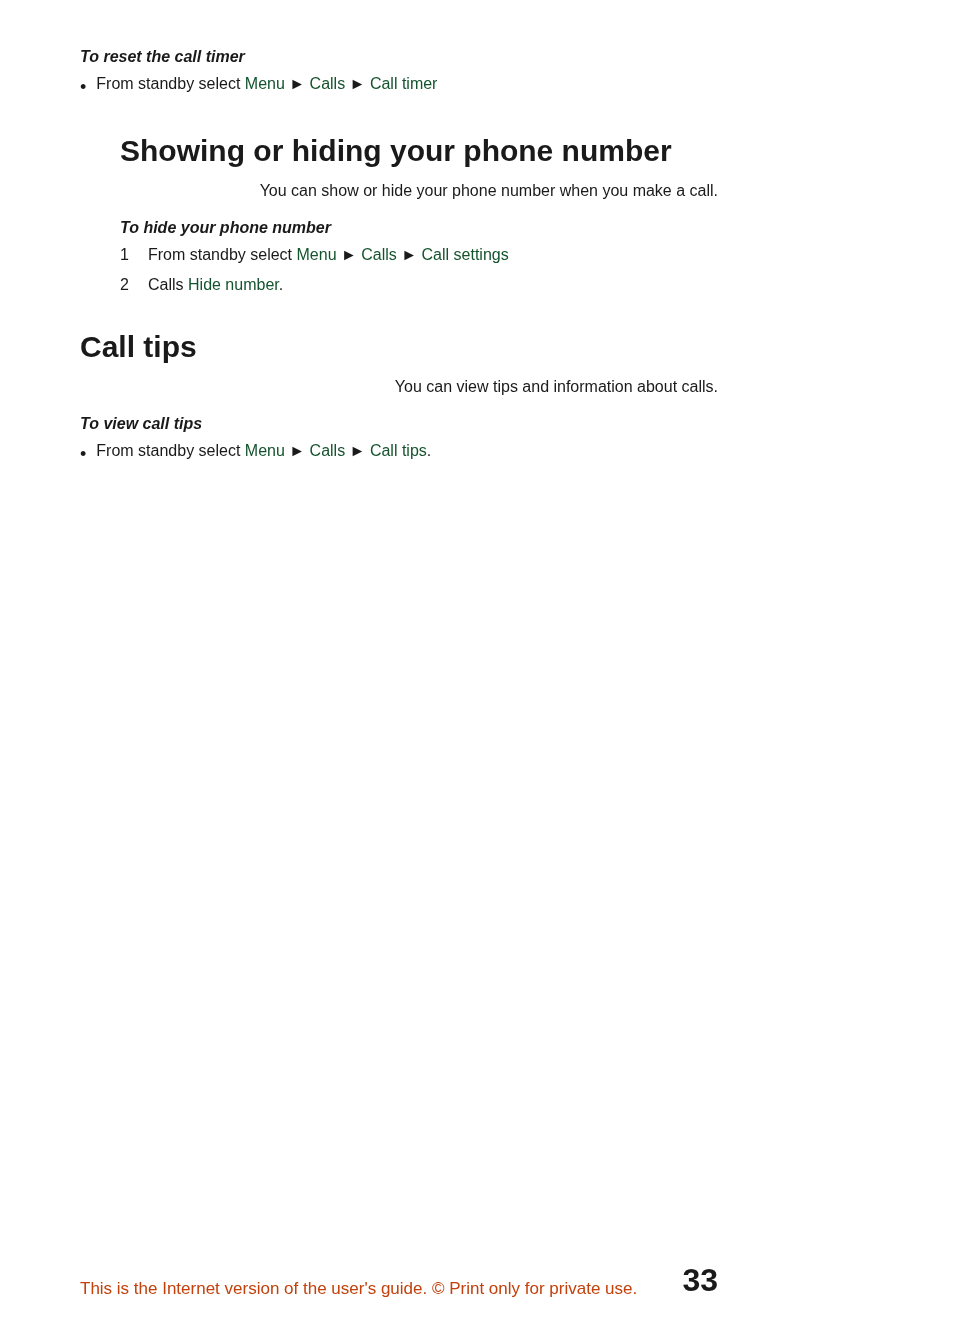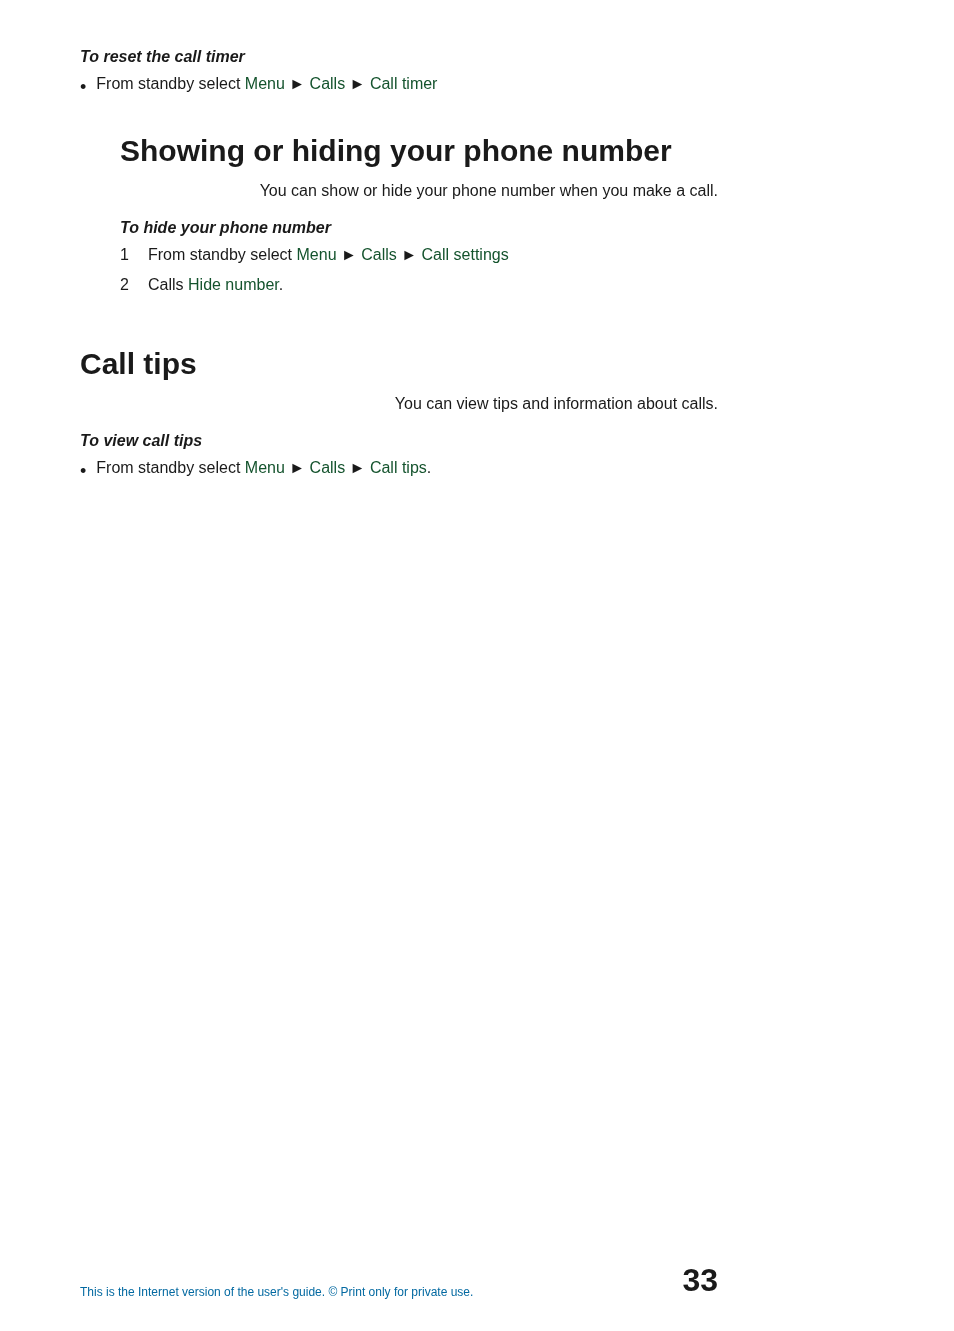--- a/index.html
+++ b/index.html
@@ -96,22 +96,22 @@
       bottom: 32px;
       left: 0;
       right: 0;
       display: flex;
       justify-content: space-between;
       align-items: flex-end;
       padding: 0 80px;
     }
 
     .footer-text {
-      font-size: 12px;
-      color: #0369a1;
+      font-size: 17px;
+      color: #c2410c;
       text-align: right;
     }
 
     .page-number {
       font-size: 32px;
       font-weight: bold;
       color: #1a1a1a;
     }
   </style>
 </head>
@@ -147,21 +147,21 @@
 
       <div class="numbered-item">
         <span class="number">2</span>
         <div>
           <span>Calls </span><span class="menu-link">Hide number</span><span>.</span>
         </div>
       </div>
     </div>
   </div>
 
-  <div class="section" style="margin-top: 49px;">
+  <div class="section" style="margin-top: 32px;">
     <div class="main-heading">Call tips</div>
     <div class="description">You can view tips and information about calls.</div>
 
     <div>
       <div class="italic-heading">To view call tips</div>
 
       <div class="bullet-item">
         <span class="bullet">•</span>
         <div>
           <span>From standby select </span><span class="menu-link">Menu</span><span> ► </span><span class="menu-link">Calls</span><span> ► </span><span class="menu-link">Call tips</span><span>.</span>

